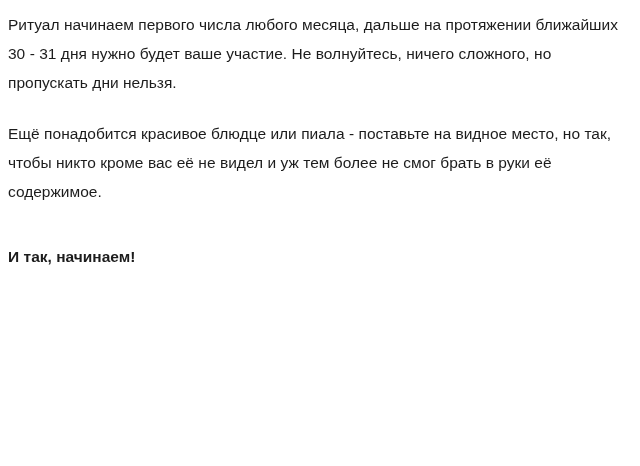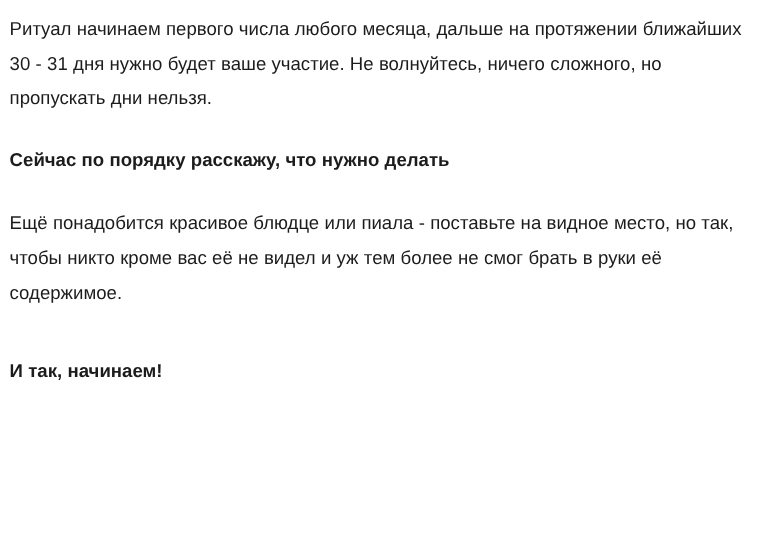--- a/index.html
+++ b/index.html
@@ -36,16 +36,15 @@
   }
   .para.tight {
     margin-bottom: 36px;
   }
 </style>
 </head>
 <body>
 
 <div id="article">
   <p class="para">Ритуал начинаем первого числа любого месяца, дальше на протяжении ближайших 30 - 31 дня нужно будет ваше участие. Не волнуйтесь, ничего сложного, но пропускать дни нельзя.</p>
-  <p class="para bold">Сейчас по порядку расскажу, что нужно делать</p>
   <p class="para tight">Ещё понадобится красивое блюдце или пиала - поставьте на видное место, но так, чтобы никто кроме вас её не видел и уж тем более не смог брать в руки её содержимое.</p>
   <p class="para bold last">И так, начинаем!</p>
 </div>
 
 </body></html>

